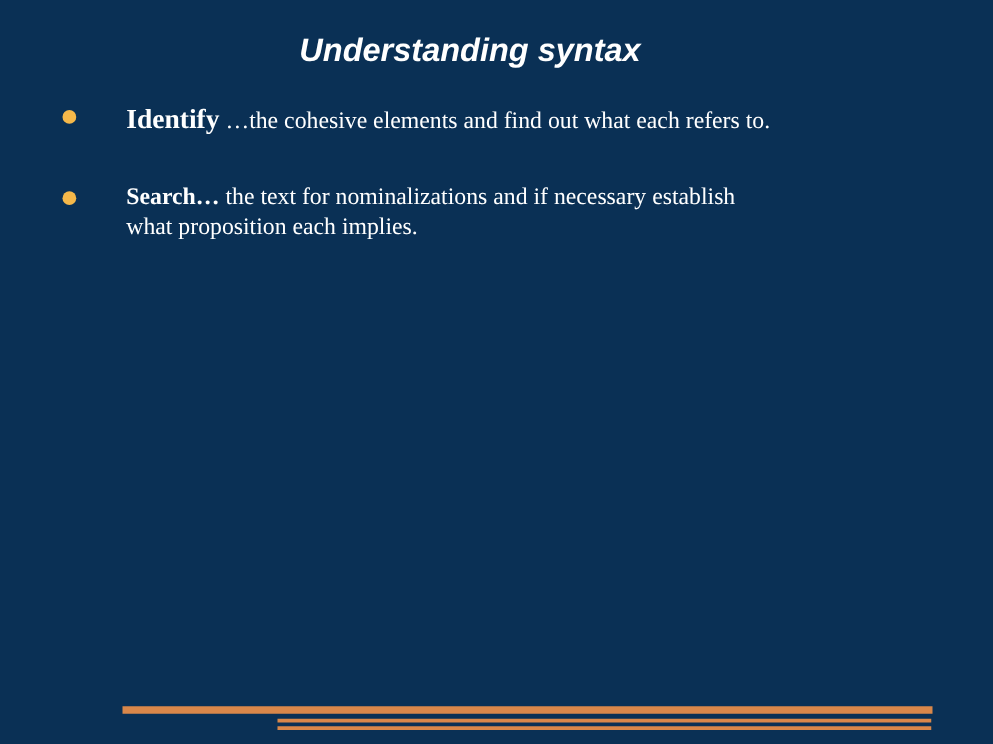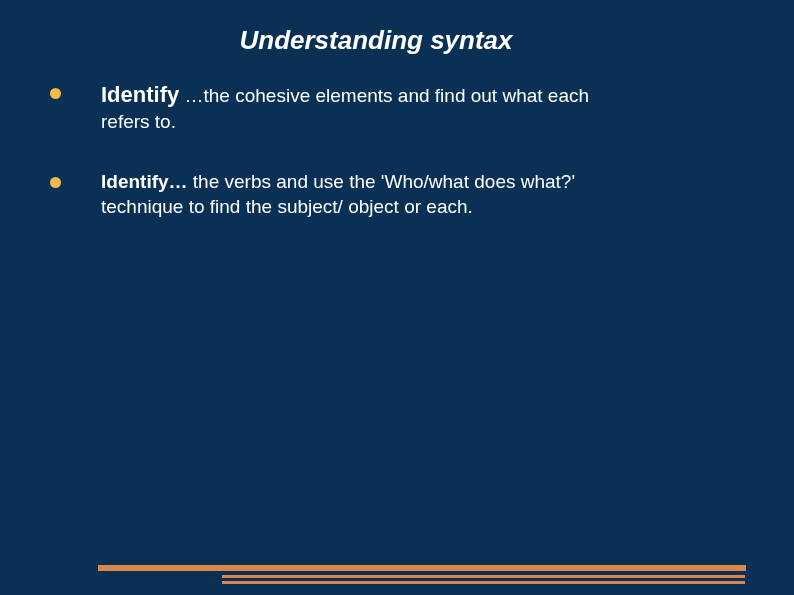--- a/index.html
+++ b/index.html
@@ -21,20 +21,21 @@
     font-size: 26px;
     font-weight: bold;
     font-style: italic;
     text-align: center;
     margin: 0 0 25px 0;
     padding-left: 90px;
   }
   .list {
     list-style: none;
     padding: 0 40px 0 50px;
+    font-family: Liberation Serif, serif;
   }
   .list-item {
     display: flex;
     align-items: flex-start;
     margin-bottom: 36px;
     color: #ffffff;
     font-size: 19px;
     line-height: 1.3;
   }
   .bullet {
@@ -75,21 +76,21 @@
   <ul class="list">
     <li class="list-item">
       <span class="bullet"></span>
       <span class="item-text">
         <span class="bold first-bold">Identify</span><span> …the cohesive elements and find out what each refers to.</span>
       </span>
     </li>
     <li class="list-item">
       <span class="bullet"></span>
       <span class="item-text">
-        <span class="bold">Identify…</span><span> the verbs and use the 'Who/what does what?' technique to find the subject/ object or each.</span>
+        <span class="bold">Search…</span><span> the text for nominalizations and if necessary establish what proposition each implies.</span>
       </span>
     </li>
   </ul>
 
   <div class="footer-lines">
     <div class="line-thick" style="left:98px; width:648px; top:0;"></div>
     <div class="line-thin" style="left:222px; width:523px; top:10px;"></div>
     <div class="line-thin" style="left:222px; width:523px; top:16px;"></div>
   </div>
 </div>

